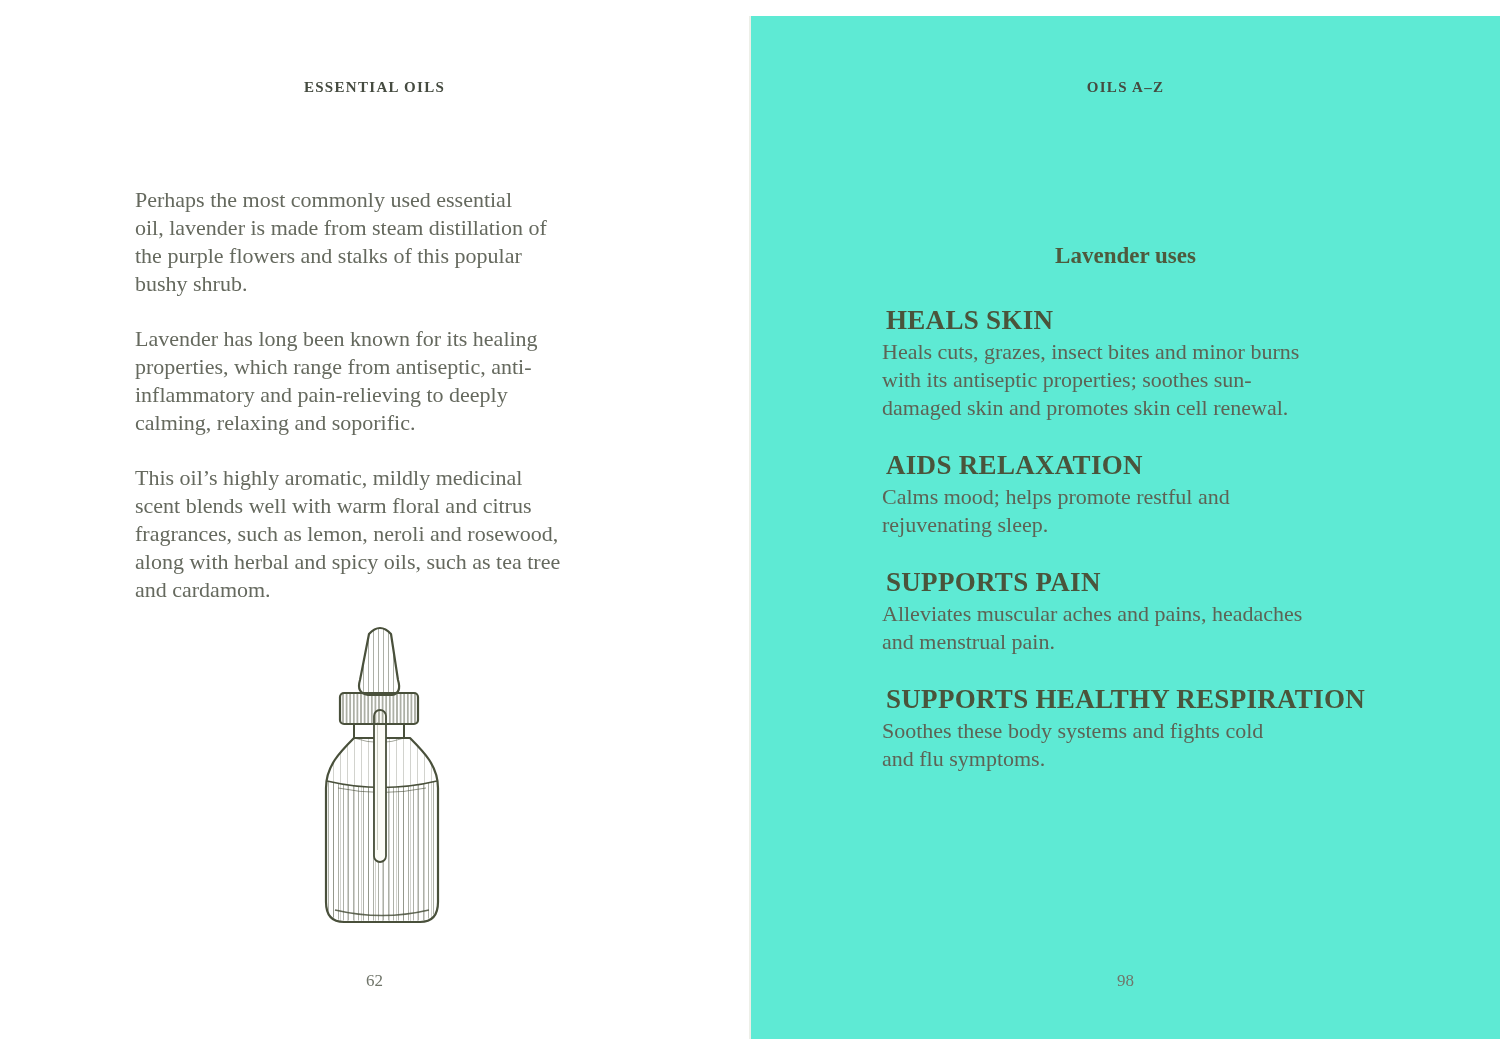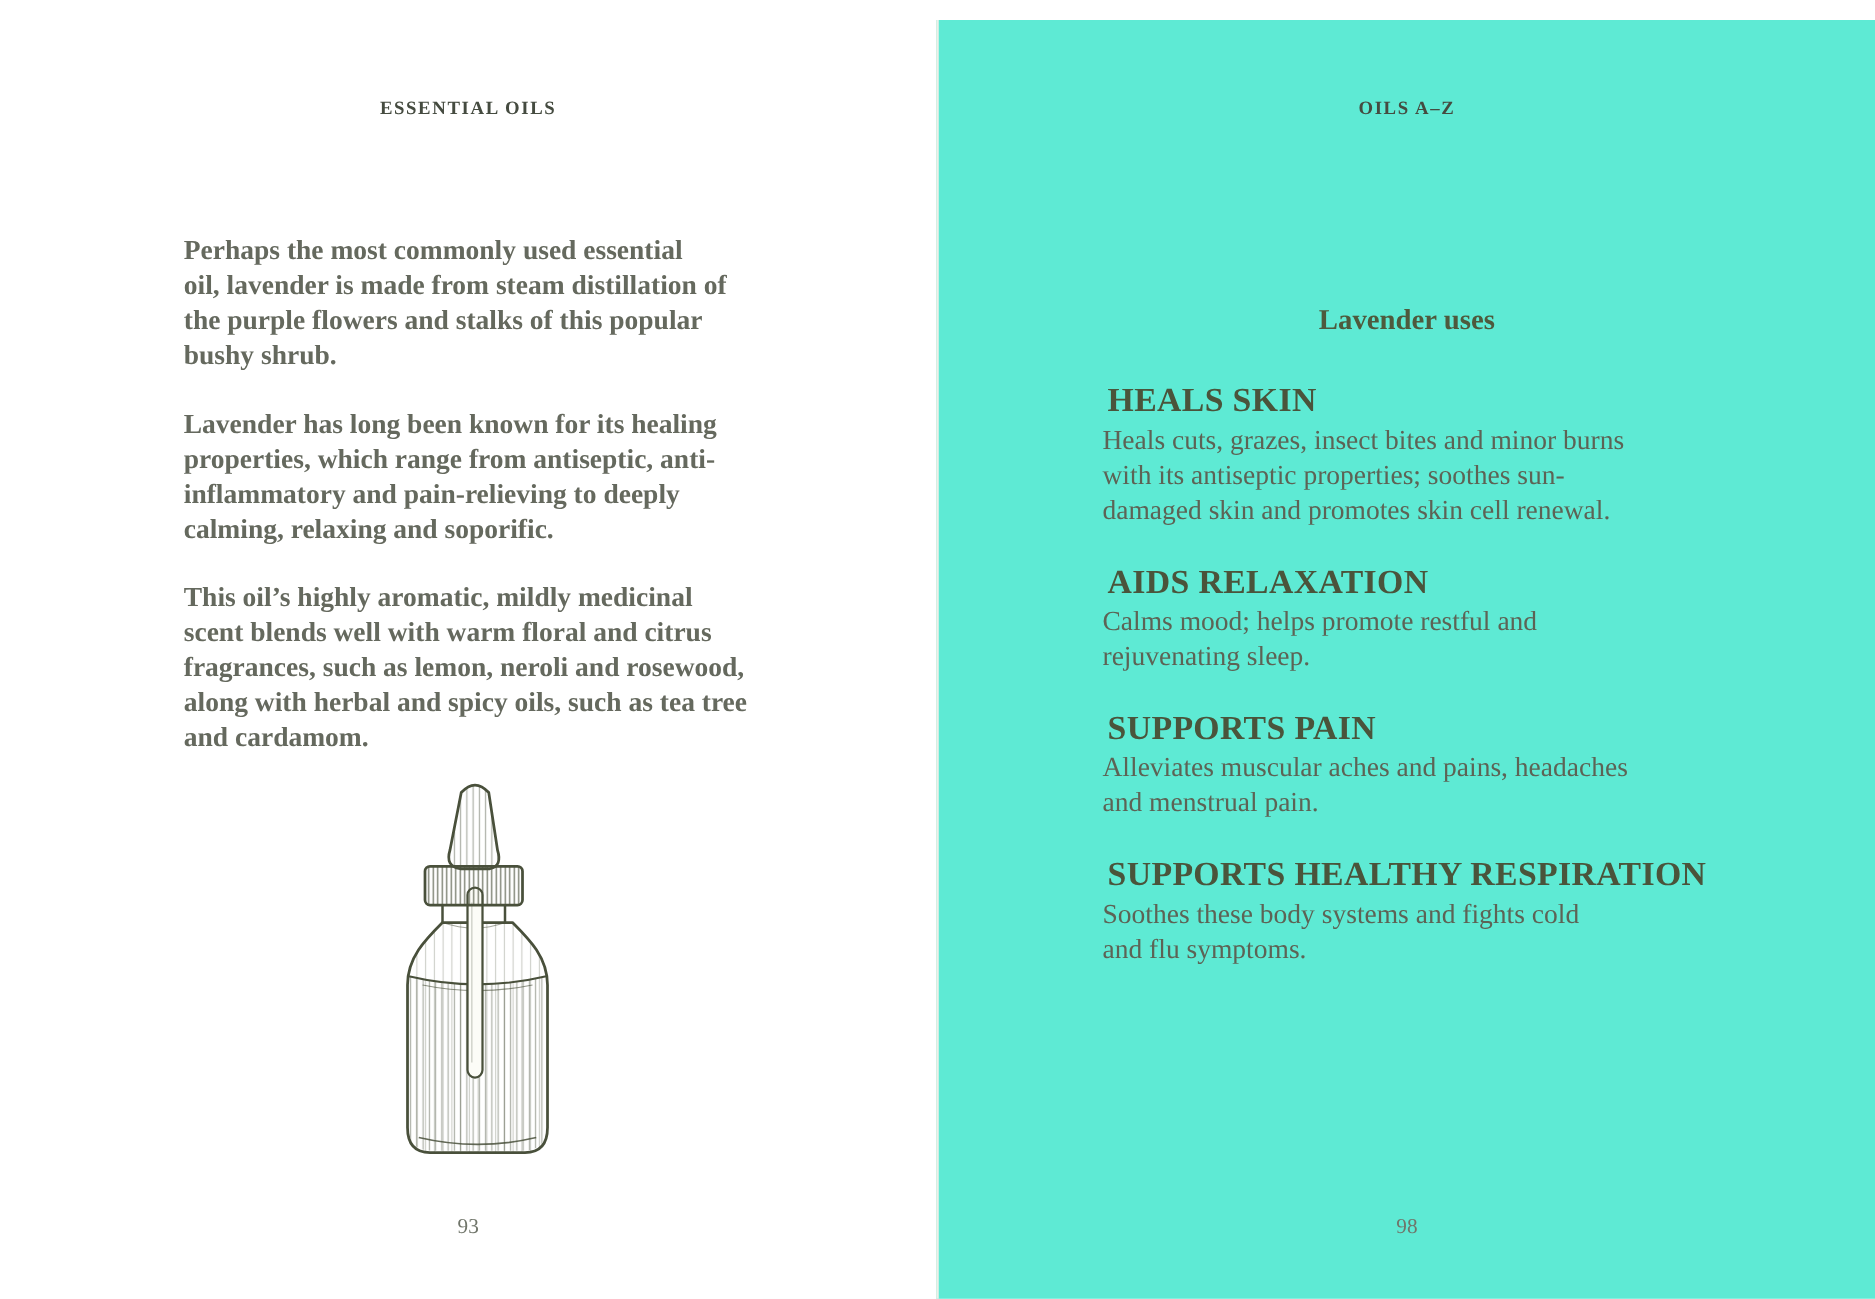--- a/index.html
+++ b/index.html
@@ -21,21 +21,21 @@
     letter-spacing: 1.3px;
     font-weight: 600;
     color: #454b40;
   }
 
   .left-body {
     position: absolute; left: 131px; top: 170px; width: 575px;
     font-size: 22px; line-height: 28px;
     color: #65695e;
   }
-  .left-body p { margin: 0 0 27px 16px; white-space: pre-line; font-weight: bold; }
+  .left-body p { margin: 0 0 27px 4px; white-space: pre-line; }
 
   .illustration { position: absolute; left: 316px; top: 606px; }
 
   .folio {
     position: absolute; top: 955px; left: 0; width: 100%;
     text-align: center;
     font-size: 17px; line-height: 20px;
     color: #70756a;
   }
 
@@ -113,21 +113,21 @@
       <rect x="58" y="88" width="12" height="152" rx="6" fill="#fcfcf7" stroke="#49503b" stroke-width="1.8"></rect>
       <path d="M61.5,100 V228" stroke="#49503b" stroke-width="0.7" opacity="0.4" fill="none"></path>
 
       <path d="M53,12 Q64,0 75,12 L82,58 Q86,71 76,73 L52,73 Q40,71 44,58 Z" fill="url(#hM)" stroke="#49503b" stroke-width="2.2" stroke-linejoin="round"></path>
 
       <rect x="24" y="71" width="78" height="31" rx="4" fill="url(#hD)" stroke="#49503b" stroke-width="2.2"></rect>
 
       <path d="M38,102 L38,116 M88,102 L88,116" stroke="#49503b" stroke-width="2" fill="none"></path>
     </svg>
 
-    <div class="folio">93</div>
+    <div class="folio">62</div>
   </section>
 
   <section class="page page-right">
     <div class="running-head">OILS A–Z</div>
 
     <h1 class="page-title">Lavender uses</h1>
 
     <div class="sections">
       <div class="section">
         <h2>HEALS SKIN</h2>

